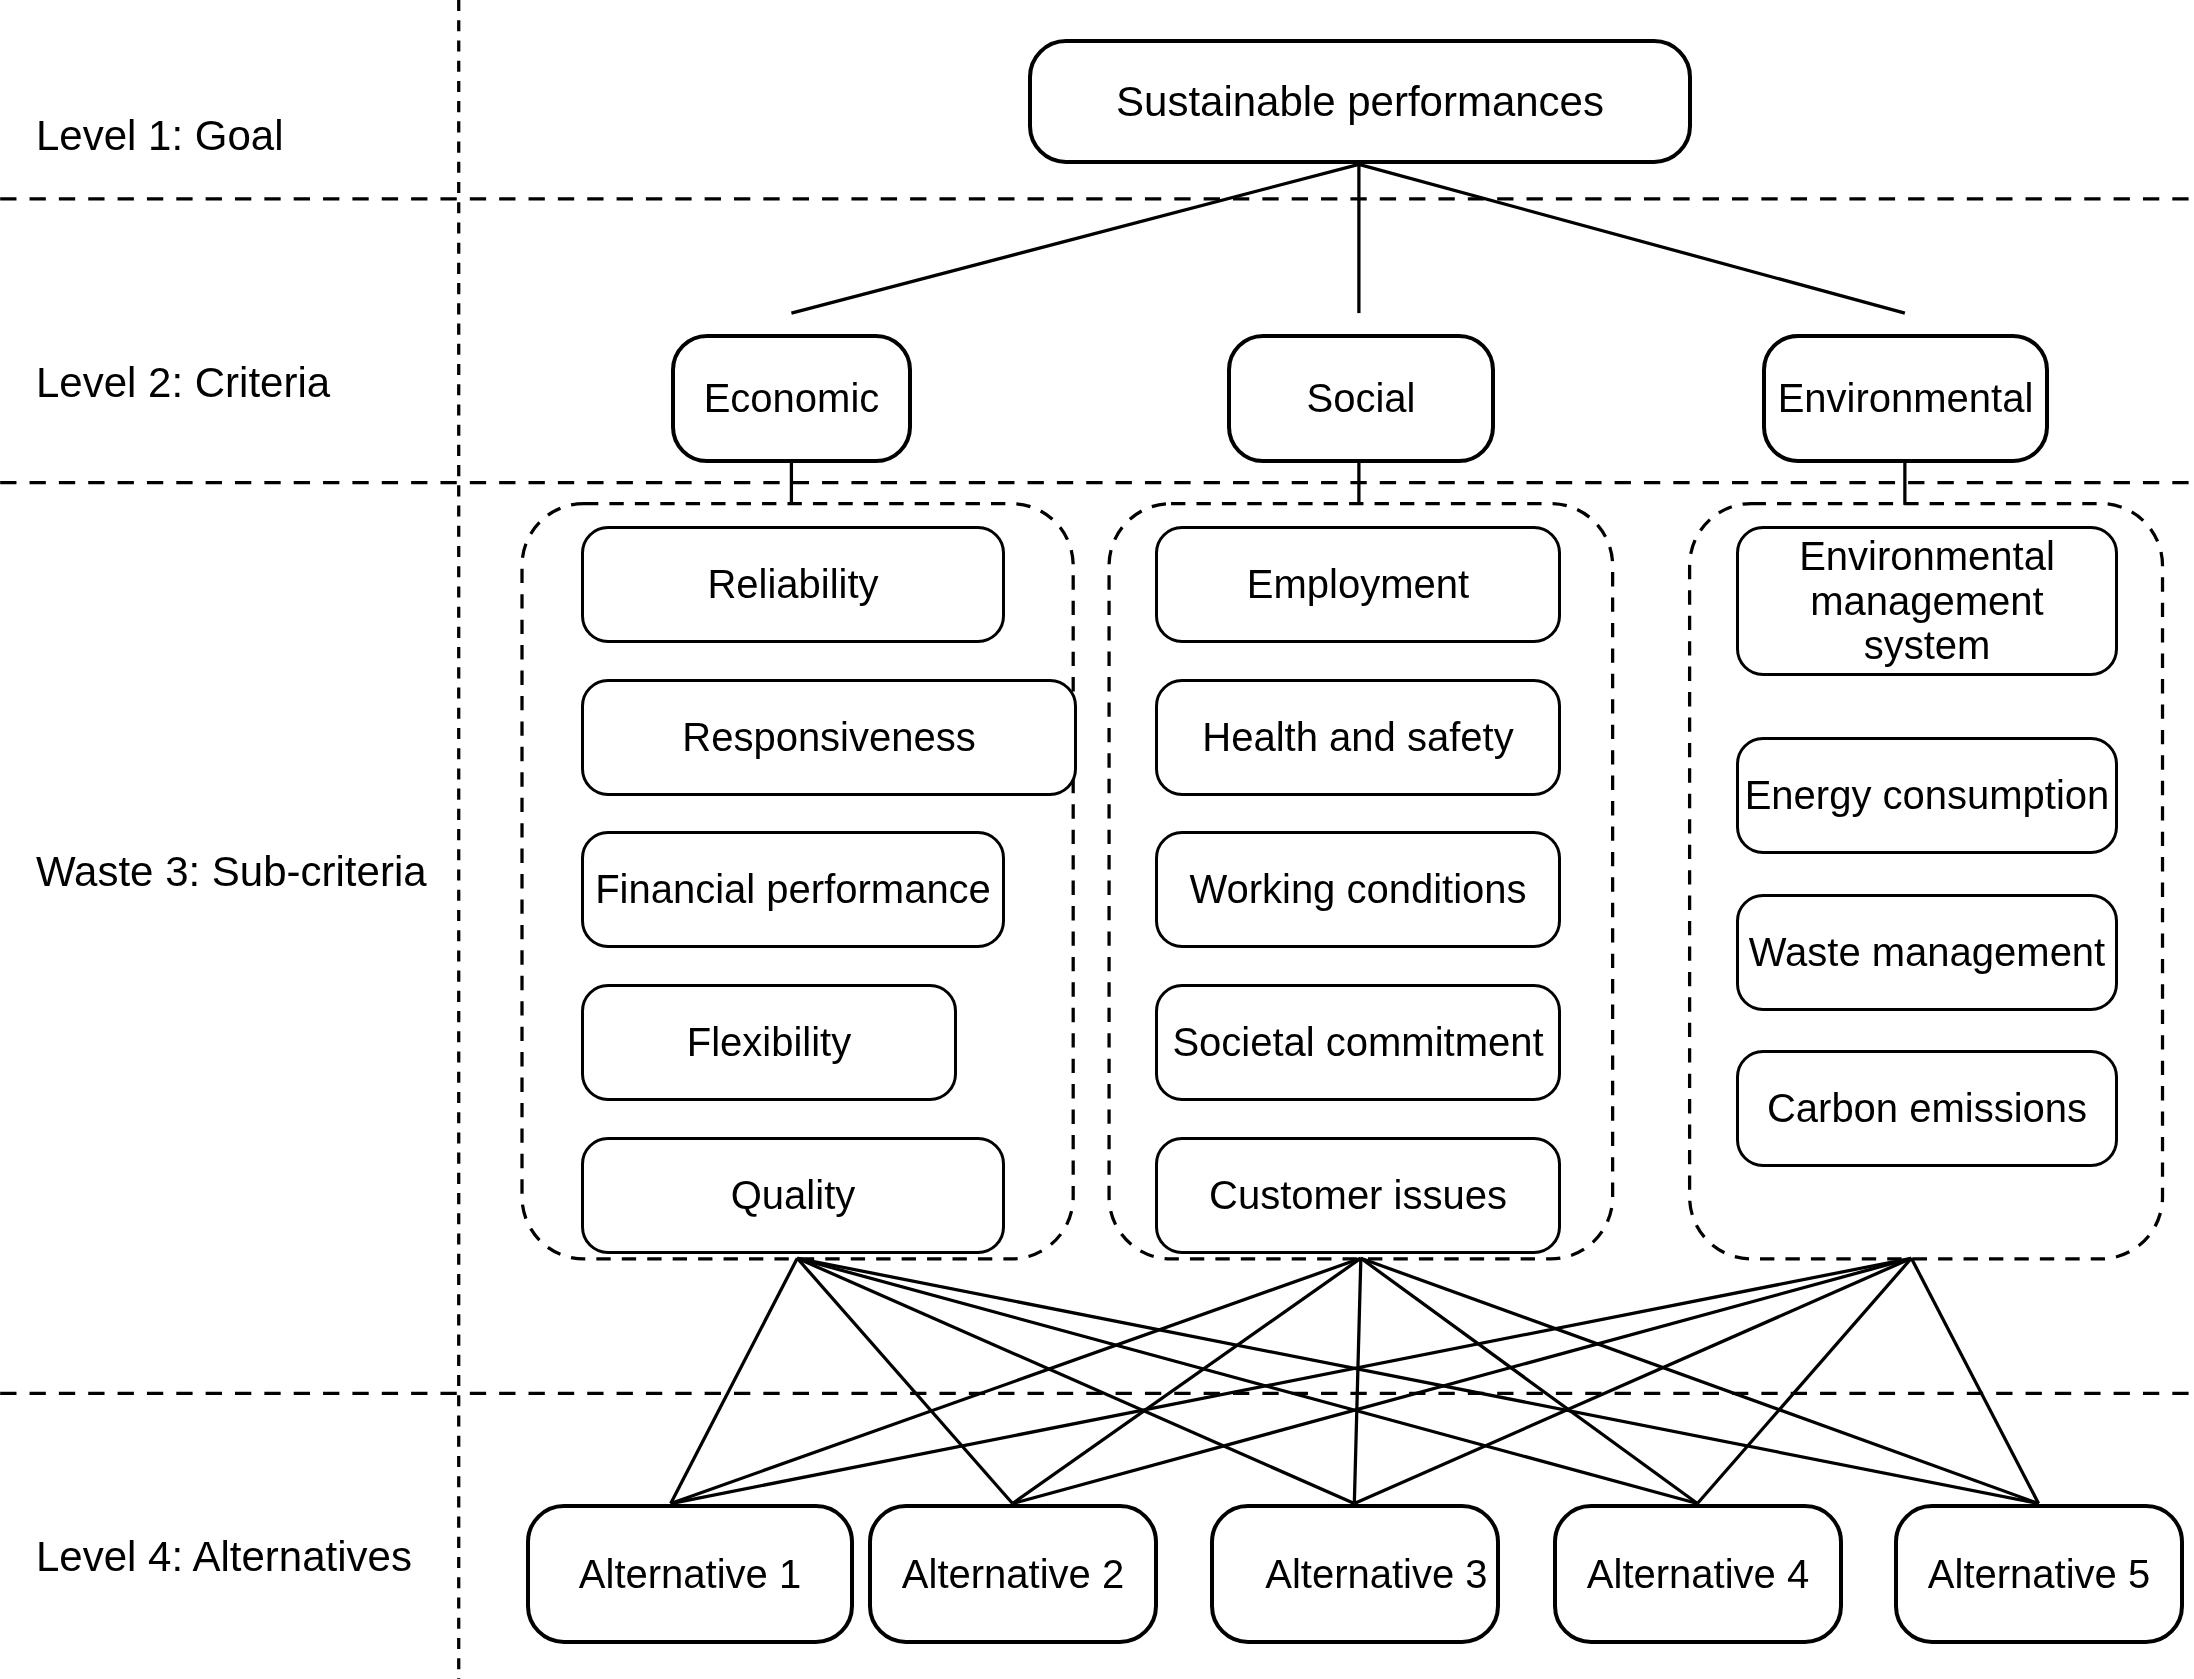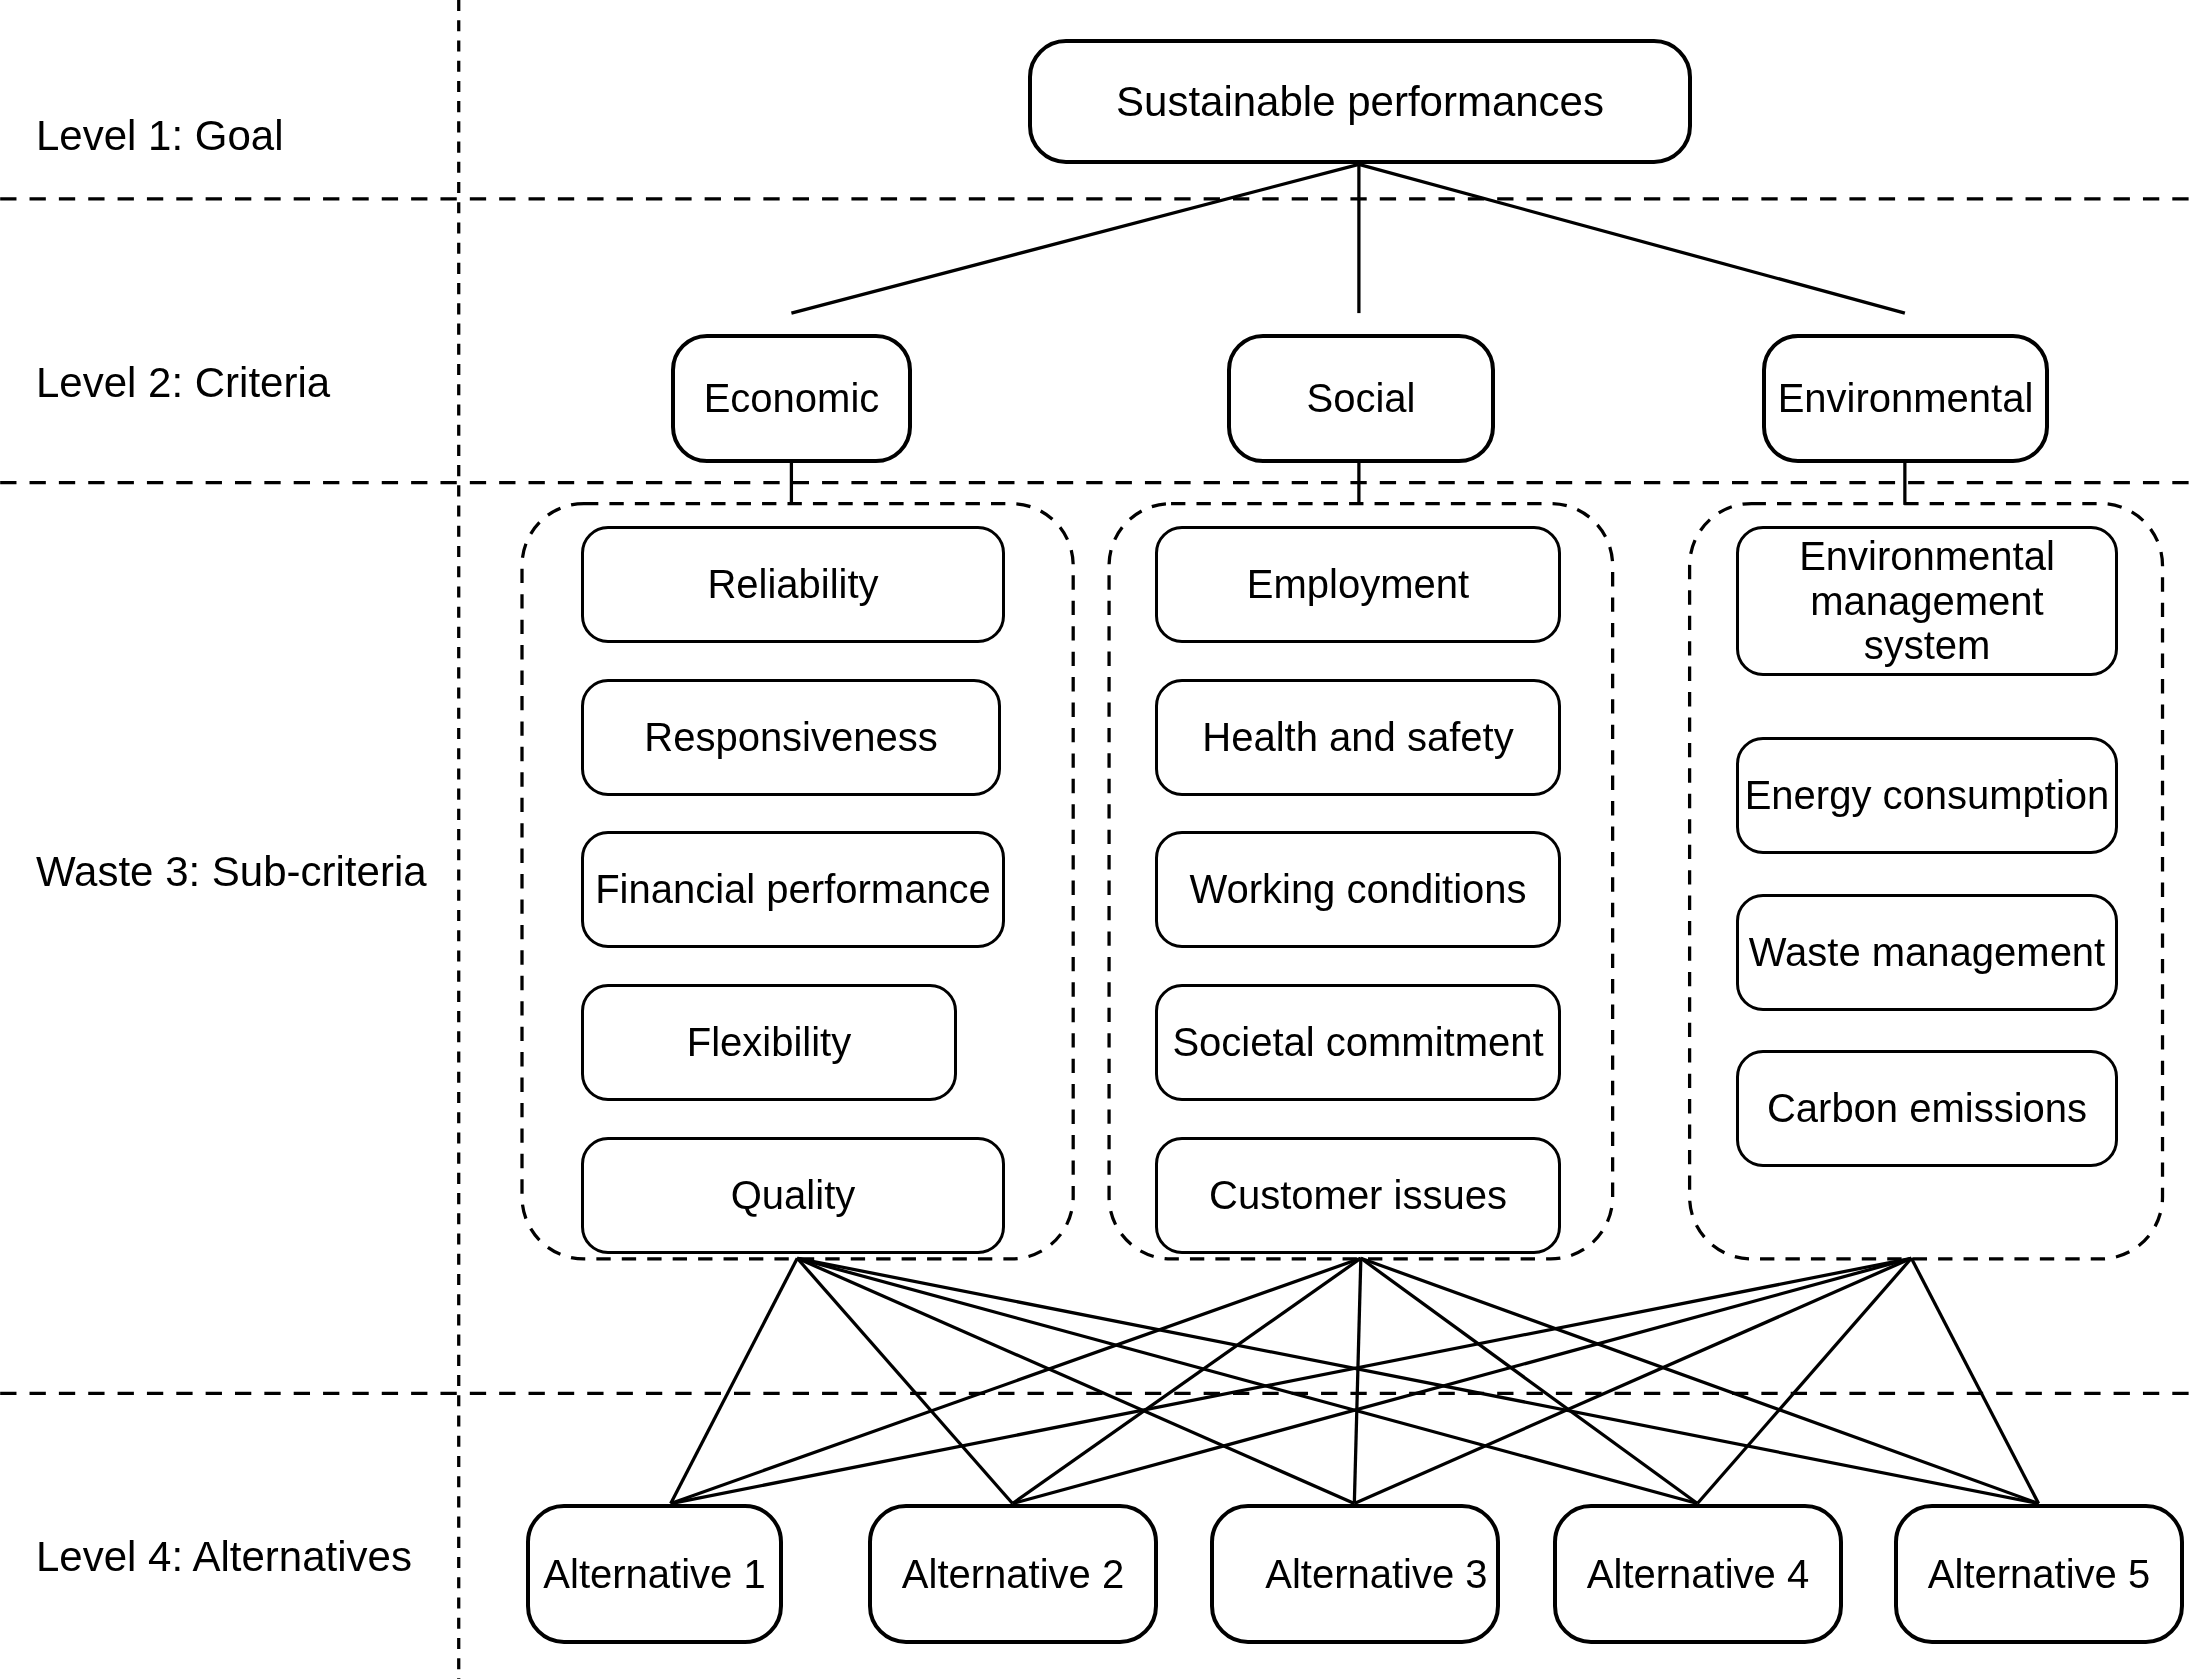--- a/index.html
+++ b/index.html
@@ -77,36 +77,36 @@
   <div class="level-label" style="top:842px;">Waste 3: Sub-criteria</div>
   <div class="level-label" style="top:1527px;">Level 4: Alternatives</div>
 
   <div class="node goal" style="left:1028px;top:39px;width:664px;height:125px;">Sustainable performances</div>
 
   <div class="node crit" style="left:671px;top:312px;width:241px;height:129px;">Economic</div>
   <div class="node crit" style="left:1227px;top:312px;width:268px;height:129px;">Social</div>
   <div class="node crit" style="left:1762px;top:312px;width:287px;height:129px;">Environmental</div>
 
   <div class="node sub" style="left:581px;top:526px;width:424px;height:117px;">Reliability</div>
-  <div class="node sub" style="left:581px;top:679px;width:420px;height:117px;">Responsiveness</div>
+  <div class="node sub" style="left:581px;top:679px;width:496px;height:117px;">Responsiveness</div>
   <div class="node sub" style="left:581px;top:831px;width:424px;height:117px;">Financial performance</div>
   <div class="node sub" style="left:581px;top:984px;width:376px;height:117px;">Flexibility</div>
   <div class="node sub" style="left:581px;top:1137px;width:424px;height:117px;">Quality</div>
 
   <div class="node sub" style="left:1155px;top:526px;width:406px;height:117px;">Employment</div>
   <div class="node sub" style="left:1155px;top:831px;width:406px;height:117px;">Working conditions</div>
   <div class="node sub" style="left:1155px;top:679px;width:406px;height:117px;">Health and safety</div>
   <div class="node sub" style="left:1155px;top:984px;width:406px;height:117px;">Societal commitment</div>
   <div class="node sub" style="left:1155px;top:1137px;width:406px;height:117px;">Customer issues</div>
 
   <div class="node sub" style="left:1736px;top:737px;width:382px;height:117px;">Energy consumption</div>
   <div class="node sub" style="left:1736px;top:526px;width:382px;height:150px;">Environmental management system</div>
   <div class="node sub" style="left:1736px;top:894px;width:382px;height:117px;">Waste management</div>
   <div class="node sub" style="left:1736px;top:1050px;width:382px;height:117px;">Carbon emissions</div>
 
-  <div class="node alt" style="left:526px;top:1504px;width:257px;height:140px;">Alternative 1</div>
+  <div class="node alt" style="left:526px;top:1504px;width:328px;height:140px;">Alternative 1</div>
   <div class="node alt" style="left:868px;top:1504px;width:290px;height:140px;">Alternative 2</div>
   <div class="node alt" style="left:1210px;top:1504px;width:290px;height:140px;padding-left:48px;">Alternative 3</div>
   <div class="node alt" style="left:1553px;top:1504px;width:290px;height:140px;">Alternative 4</div>
   <div class="node alt" style="left:1894px;top:1504px;width:290px;height:140px;">Alternative 5</div>
 
 </div>
 
 
 </body></html>

